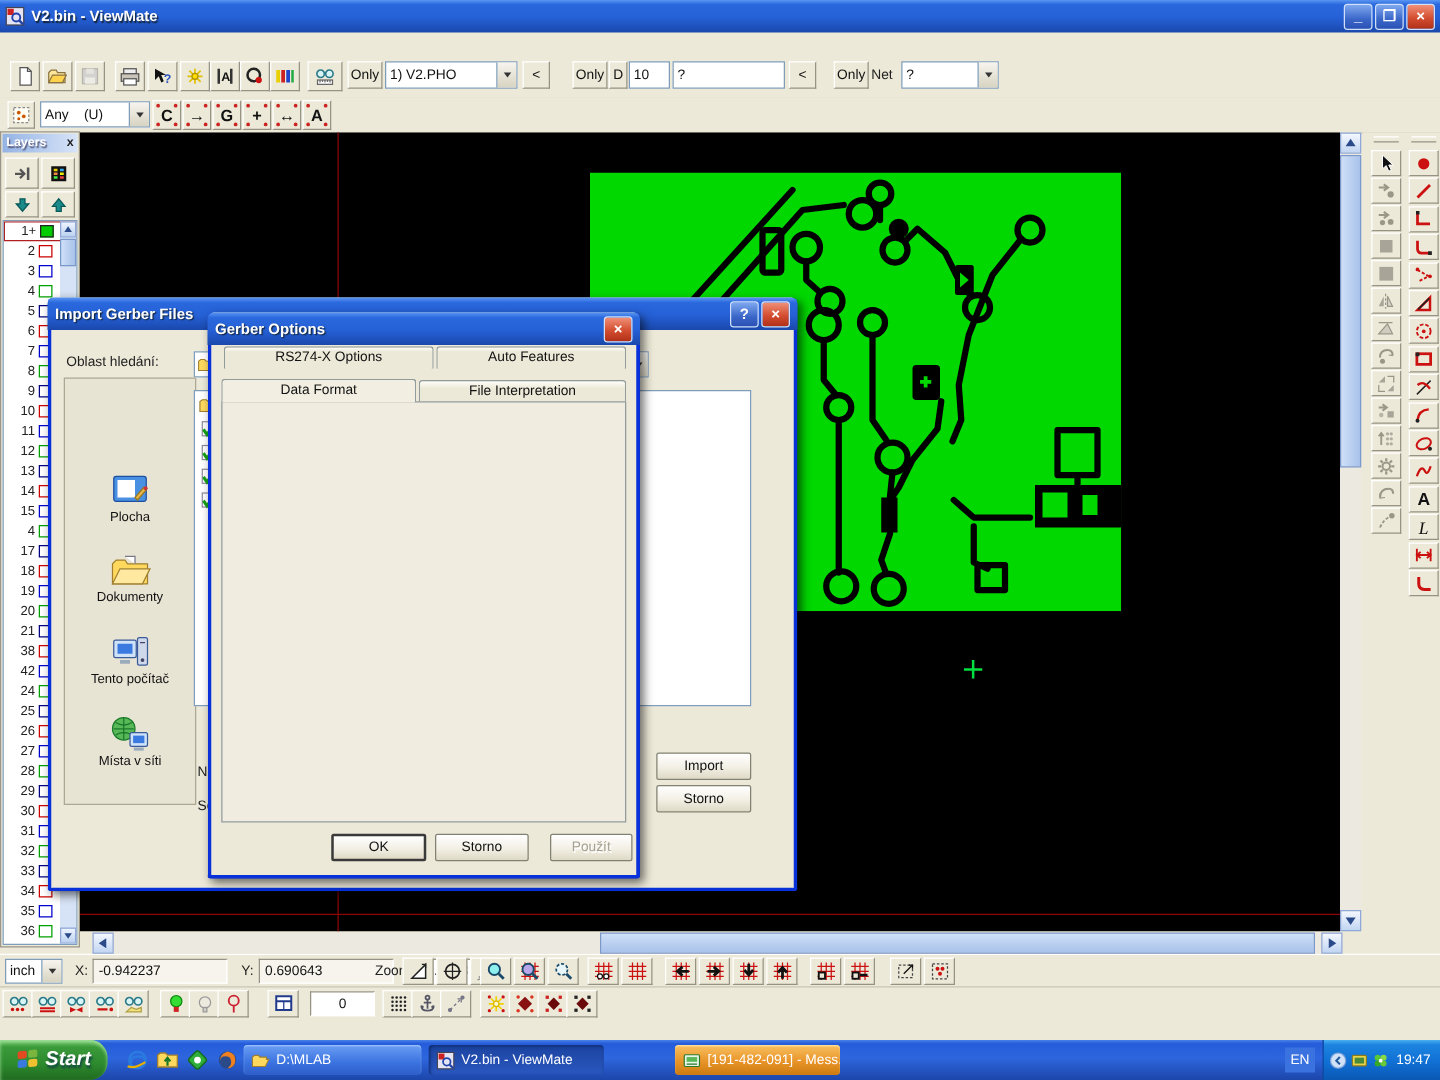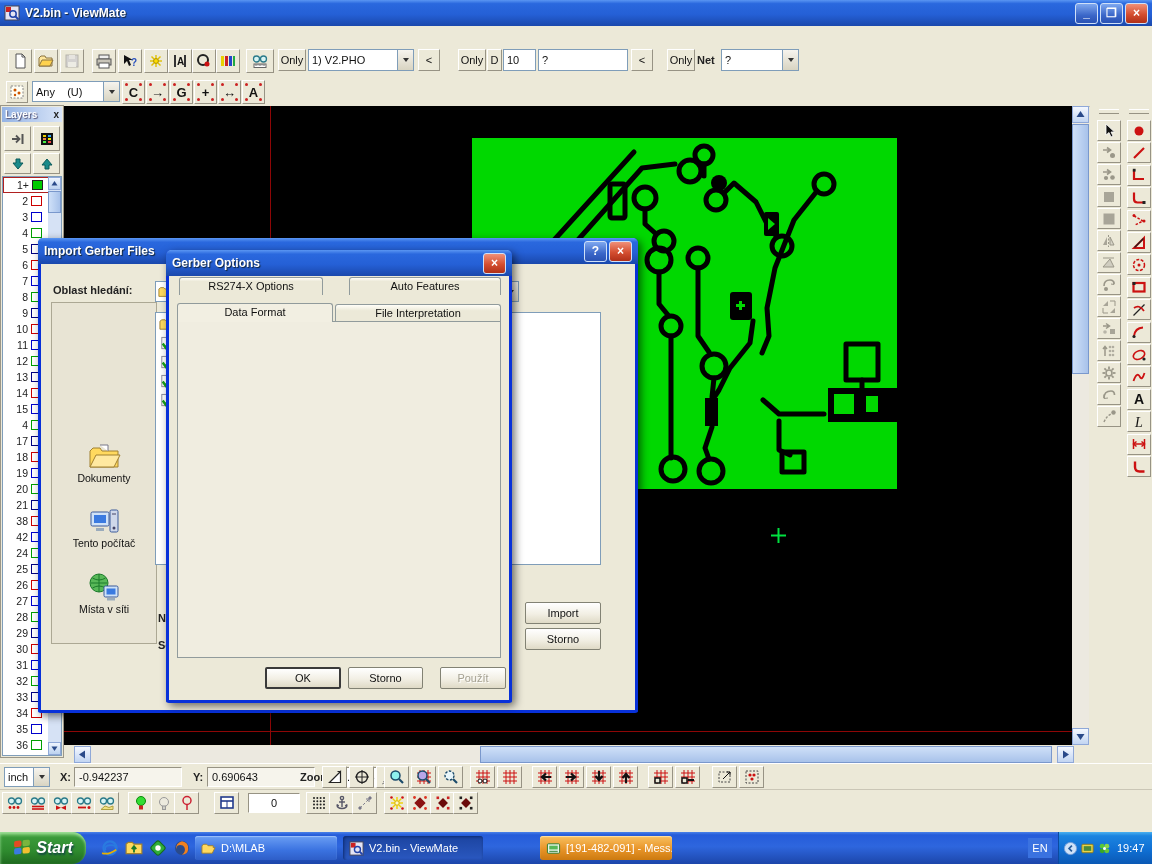--- a/index.html
+++ b/index.html
@@ -65,21 +65,21 @@
   .sbtrack{position:absolute;background:#ece9e0;z-index:3;}
   .sbthumb{position:absolute;background:linear-gradient(90deg,#cfe0f8,#a8c2ea);border:1px solid #7a98cc;box-sizing:border-box;z-index:4;}
   .sbthumb.h{background:linear-gradient(180deg,#cfe0f8,#a8c2ea);}
   #palette{left:1090px;top:106px;width:62px;height:639px;background:#ece9d8;z-index:4;}
   .pbtn{position:absolute;width:24px;height:21px;background:#ece9d8;border:1px solid;border-color:#fff #979384 #979384 #fff;
     box-sizing:border-box;display:flex;align-items:center;justify-content:center;}
   .grip{position:absolute;height:3px;border-top:1px solid #fff;border-bottom:1px solid #979384;width:20px;}
   
   #sb1{left:0;top:763px;width:1152px;height:26px;background:#ece9d8;border-top:1px solid #fff;}
   #sb2{left:0;top:789px;width:1152px;height:26px;background:#ece9d8;border-top:1px solid #cac6b6;}
-  .slabel{position:absolute;font-size:11px;color:#222;font-weight:bold;}
+  .slabel{position:absolute;font-size:11px;color:#222;}
   .sval{position:absolute;height:20px;line-height:18px;padding:0 4px;background:#f6f4ec;
     border:1px solid;border-color:#979384 #fff #fff #979384;box-sizing:border-box;font-size:11px;}
   
   .xpdlg{position:absolute;border:3px solid #0831d9;border-top:none;border-radius:5px 5px 3px 3px;background:#ece9d8;
     box-shadow:3px 3px 8px rgba(0,0,0,.55);}
   .xpdlg .tbar{position:absolute;left:-3px;top:0;right:-3px;height:26px;border-radius:5px 5px 0 0;
     background:linear-gradient(180deg,#5a96f2 0%,#2a68de 16%,#2560d6 55%,#1a48ac 100%);
     display:flex;align-items:center;padding:0 6px;box-sizing:border-box;}
   .xpdlg .tbar .t{color:#fff;font-weight:bold;font-size:12px;text-shadow:1px 1px 1px #123;}
   .xpdlg .body{position:absolute;left:0;top:26px;right:0;bottom:0;}
@@ -1405,20 +1405,31 @@
             <svg width="14" height="14" viewBox="0 0 16 16">
               <path d="M1,13 L1,4.5 L3,3 L6.5,3 L8,4.5 L15,4.5 L15,13 Z" fill="#ffd95e" stroke="#a08030"></path>
             </svg>
           </span>
         <span class="val"></span>
         <span class="cbo-btn">
             <span class="tri-d"></span>
           </span>
       </div>
       <div class="abs" id="placesbar" style="left:10px;top:38px;width:104px;height:340px;background:#e8e4d4;border:1px solid #aca894">
+          <div class="place" style="top: 74px;">
+            <span class="ic">
+              <svg width="34" height="30" viewBox="0 0 32 30">
+                <rect x="3" y="4" width="26" height="20" rx="2" fill="#4a90e2" stroke="#1d4f9e"></rect>
+                <rect x="6" y="7" width="14" height="14" fill="#fff"></rect>
+                <path d="M20,21 L27,13 L29,15 L22,23 Z" fill="#e8b84a" stroke="#9a7820"></path>
+                <circle cx="28.5" cy="13.5" r="1.6" fill="#cc3333"></circle>
+              </svg>
+            </span>
+            <span class="lbl">Plocha</span>
+          </div>
           <div class="place" style="top: 138px;">
             <span class="ic">
               <svg width="34" height="30" viewBox="0 0 32 30">
                 <path d="M2,26 L2,10 L5,7 L12,7 L14,10 L30,10 L30,26 Z" fill="#ffd95e" stroke="#a08030"></path>
                 <path d="M12,4 L20,4 L20,10" fill="#fff" stroke="#778"></path>
                 <path d="M2,26 L8,14 L32,14 L26,26 Z" fill="#ffe9a0" stroke="#a08030"></path>
               </svg>
             </span>
             <span class="lbl">Dokumenty</span>
           </div>
@@ -1478,21 +1489,21 @@
 
   <div class="xpdlg" id="gobdlg" style="left:166px;top:250px;width:340px;height:450px;z-index:11">
     <div class="tbar">
       <span class="t">Gerber Options</span>
       <span style="margin-left:auto;display:flex">
         <span class="wbtn close">×</span>
       </span>
     </div>
     <div class="body">
       <div id="gob-tabs">
-          <div class="tab" style="left: 10px; top: 1px; width: 144px; height: 18px;">RS274-X Options</div>
+          <div class="tab" style="left: 10px; top: 1px; width: 168px; height: 18px;">RS274-X Options</div>
           <div class="tab" style="left: 180px; top: 1px; width: 152px; height: 18px;">Auto Features</div>
           <div class="tab active" style="left: 8px; top: 27px; width: 156px; height: 19px;">Data Format</div>
           <div class="tab" style="left: 166px; top: 28px; width: 166px; height: 30px;">File Interpretation</div>
         </div>
       <div class="tabpage" style="left:8px;top:45px;width:324px;height:337px"></div>
       <div id="gob-fields">
           <div class="slabel" style="left: 10px; top: 64px; width: 118px; text-align: right;">Left of decimal:</div>
           <div class="combo" style="left: 133px; top: 61px; width: 52px; height: 19px;">
             <span class="val" style="background:#316ac5;color:#fff">3</span>
             <span class="cbo-btn">

